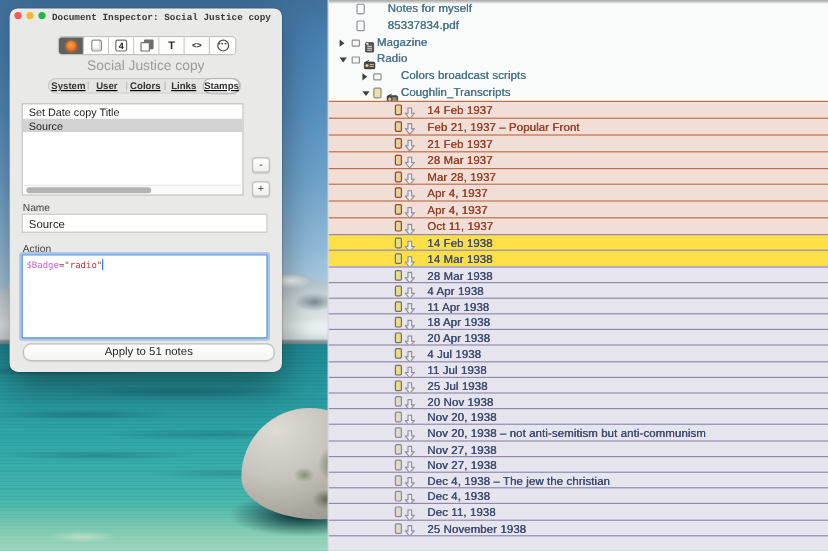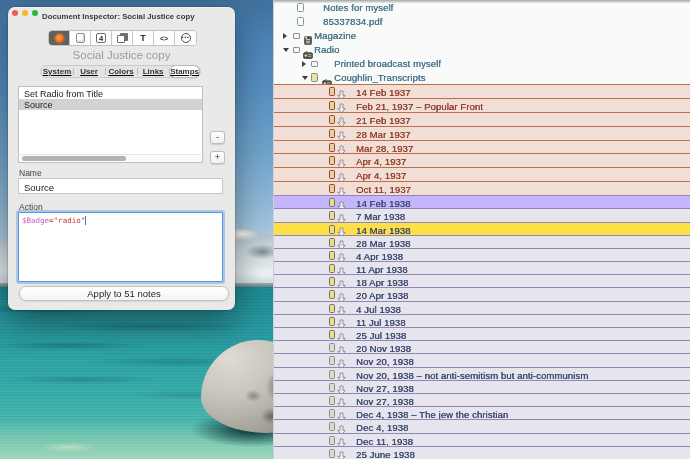--- a/index.html
+++ b/index.html
@@ -77,21 +77,21 @@
   .datenote { position:absolute; top:2px; width:6px; height:9px; border-radius:1.5px; border:1px solid #777; }
   .datearrow { position:absolute; top:1.5px; }
   .topstrip { position:absolute; left:0; top:0; width:100%; height:3px; background:linear-gradient(180deg,#a6a6a6 0%, #cccccc 55%, #ededed 100%); }
 
   
   .win { position:absolute; left:8px; top:7px; width:227px; height:303px; background:#e9e9e7; border-radius:7px;
     box-shadow:0 1px 0 rgba(255,255,255,.4) inset, 0 12px 34px rgba(0,0,0,.42), 0 0 0 0.5px rgba(0,0,0,.22); }
   .titlebar { position:relative; height:19px; }
   .lights { position:absolute; left:3.5px; top:3px; display:flex; gap:4px; }
   .light { width:6px; height:6px; border-radius:50%; }
-  .title { position:absolute; left:34px; right:8px; top:4.5px; font-size:7.8px; font-weight:bold; color:#3a3a3a; white-space:nowrap; }
+  .title { position:absolute; left:34px; right:8px; top:4.5px; text-align:center; font-size:7.8px; font-weight:bold; color:#3a3a3a; white-space:nowrap;font-family:Liberation Mono, monospace; }
 
   .toolbar { position:absolute; left:40px; top:23px; display:flex; border:1px solid #c2c2c2; border-radius:4px; overflow:hidden; background:#fff; }
   .seg { width:21px; height:14px; display:flex; align-items:center; justify-content:center; border-right:1px solid #c6c6c6; background:#fdfdfd; }
   .seg:last-child { border-right:none; }
   .seg.sel { background:#606060; }
   .blob { width:9px; height:9px; border-radius:50%; background:radial-gradient(circle at 45% 40%, #f6a340 0%, #ef7d28 45%, #cf4a16 80%, #a63a10 100%); box-shadow:0 0 2px 0.5px rgba(240,130,40,.6); }
   .ic-page { width:9px; height:10px; border:1px solid #8f8f8f; border-radius:2px; background:#fff; box-shadow:inset -1.5px -1.5px 0 rgba(0,0,0,.14); }
   .ic-txt { font-size:9px; font-weight:bold; color:#2d2d2d; line-height:1; }
   .ic4 { width:10px; height:10px; border:1px solid #6e6e6e; border-radius:2px; background:#fff; font-size:7.5px; font-weight:bold; color:#222; display:flex; align-items:center; justify-content:center; }
   .ic-pages { position:relative; width:11px; height:10px; }
@@ -173,21 +173,21 @@
               <rect x="0.5" y="1.7" width="9" height="5.8" rx="1.3" fill="#4a4a46" stroke="#30302c" stroke-width="0.6"></rect>
               <circle cx="2.8" cy="4.6" r="1.3" fill="#d9cf9a"></circle>
               <rect x="5" y="3.3" width="3.5" height="0.8" fill="#cfc490"></rect>
               <rect x="5" y="4.9" width="3.5" height="0.8" fill="#cfc490"></rect>
             </svg></span>
           <span class="lbl" style="left:40px;color:#4a7488">Radio</span>
         </div>
         <div class="row h-plain">
           <span class="tri closed" style="left:28px"></span>
           <span class="sq" style="left:37px"></span>
-          <span class="lbl" style="left:60px;color:#4a7488">Printed broadcast myself</span>
+          <span class="lbl" style="left:60px;color:#4a7488">Colors broadcast scripts</span>
         </div>
         <div class="row h-plain">
           <span class="tri open" style="left:28px"></span>
           <span class="noteic" style="left:37px;background:#e9e2a6;border-color:#8a8a80"></span>
           <span class="glyph" style="left:48px"><svg width="10" height="8" viewBox="0 0 10 8">
               <path d="M1.5 2 L4.5 0.3" stroke="#30302c" stroke-width="0.8" fill="none"></path>
               <rect x="0.5" y="1.7" width="9" height="5.8" rx="1.3" fill="#4a4a46" stroke="#30302c" stroke-width="0.6"></rect>
               <circle cx="2.8" cy="4.6" r="1.3" fill="#d9cf9a"></circle>
               <rect x="5" y="3.3" width="3.5" height="0.8" fill="#cfc490"></rect>
               <rect x="5" y="4.9" width="3.5" height="0.8" fill="#cfc490"></rect>
@@ -243,34 +243,27 @@
             </svg></span>
           <span class="lbl" style="left:82px;color:#93412a">Apr 4, 1937</span>
         </div>
         <div class="row h-orange" style="background: rgb(241, 223, 215); border-top: 1px solid rgb(189, 110, 74);">
           <span class="datenote" style="left:55px;border-color:#9e3f2a;background:#e3d49c"></span>
           <span class="datearrow" style="left:63px"><svg width="9" height="11" viewBox="0 0 9 11">
               <path d="M3 1 h3 v4.4 h2.2 L4.5 10 L0.8 5.4 H3 Z" fill="#ececf2" stroke="#8b8b95" stroke-width="0.9"></path>
             </svg></span>
           <span class="lbl" style="left:82px;color:#93412a">Oct 11, 1937</span>
         </div>
-        <div class="row h-purple" style="background: #c4b5fd; border-top: 1px solid rgb(145, 135, 178); padding-left: 48px;">
+        <div class="row h-purple" style="background: #fde047; border-top: 1px solid rgb(145, 135, 178); padding-left: 48px;">
           <span class="datenote" style="left:55px;border-color:#6f6f66;background:#e8dd88"></span>
           <span class="datearrow" style="left:63px"><svg width="9" height="11" viewBox="0 0 9 11">
               <path d="M3 1 h3 v4.4 h2.2 L4.5 10 L0.8 5.4 H3 Z" fill="#ececf2" stroke="#8b8b95" stroke-width="0.9"></path>
             </svg></span>
           <span class="lbl" style="left:82px;color:#3c4a70">14 Feb 1938</span>
         </div>
-        <div class="row h-purple" style="background: rgb(230, 228, 236); border-top: 1px solid rgb(145, 135, 178);">
-          <span class="datenote" style="left:55px;border-color:#6f6f66;background:#e8dd88"></span>
-          <span class="datearrow" style="left:63px"><svg width="9" height="11" viewBox="0 0 9 11">
-              <path d="M3 1 h3 v4.4 h2.2 L4.5 10 L0.8 5.4 H3 Z" fill="#ececf2" stroke="#8b8b95" stroke-width="0.9"></path>
-            </svg></span>
-          <span class="lbl" style="left:82px;color:#3c4a70">7 Mar 1938</span>
-        </div>
         <div class="row h-purple" style="background: #fde047; border-top: 1px solid rgb(145, 135, 178);">
           <span class="datenote" style="left:55px;border-color:#6f6f66;background:#e8dd88"></span>
           <span class="datearrow" style="left:63px"><svg width="9" height="11" viewBox="0 0 9 11">
               <path d="M3 1 h3 v4.4 h2.2 L4.5 10 L0.8 5.4 H3 Z" fill="#ececf2" stroke="#8b8b95" stroke-width="0.9"></path>
             </svg></span>
           <span class="lbl" style="left:82px;color:#3c4a70">14 Mar 1938</span>
         </div>
         <div class="row h-purple" style="background: rgb(230, 228, 236); border-top: 1px solid rgb(145, 135, 178);">
           <span class="datenote" style="left:55px;border-color:#6f6f66;background:#e8dd88"></span>
           <span class="datearrow" style="left:63px"><svg width="9" height="11" viewBox="0 0 9 11">
@@ -381,21 +374,21 @@
           <span class="datearrow" style="left:63px"><svg width="9" height="11" viewBox="0 0 9 11">
               <path d="M3 1 h3 v4.4 h2.2 L4.5 10 L0.8 5.4 H3 Z" fill="#ececf2" stroke="#8b8b95" stroke-width="0.9"></path>
             </svg></span>
           <span class="lbl" style="left:82px;color:#3c4a70">Dec 11, 1938</span>
         </div>
         <div class="row h-purple" style="background: rgb(230, 228, 236); border-top: 1px solid rgb(145, 135, 178);">
           <span class="datenote" style="left:55px;border-color:#8a8a8a;background:#dedbce"></span>
           <span class="datearrow" style="left:63px"><svg width="9" height="11" viewBox="0 0 9 11">
               <path d="M3 1 h3 v4.4 h2.2 L4.5 10 L0.8 5.4 H3 Z" fill="#ececf2" stroke="#8b8b95" stroke-width="0.9"></path>
             </svg></span>
-          <span class="lbl" style="left:82px;color:#3c4a70">25 June 1938</span>
+          <span class="lbl" style="left:82px;color:#3c4a70">25 November 1938</span>
         </div>
         <div class="row h-purple" style="background: rgb(230, 228, 236); border-top: 1px solid rgb(145, 135, 178);"></div>
       </div>
     <div class="topstrip"></div>
   </div>
 
   <div class="win">
     <div class="titlebar">
       <div class="lights">
         <div class="light" style="background:#f25c54"></div>
@@ -436,21 +429,21 @@
 
     <div class="tabbar">
       <div class="tab">System</div>
       <div class="tab">User</div>
       <div class="tab">Colors</div>
       <div class="tab">Links</div>
       <div class="tab sel">Stamps</div>
     </div>
 
     <div class="listbox">
-      <div class="lrow">Set Radio from Title</div>
+      <div class="lrow">Set Date copy Title</div>
       <div class="lrow sel">Source</div>
       <div class="hscroll">
           <div class="hthumb"></div>
         </div>
     </div>
 
     <div class="btn-sm minus">-</div>
     <div class="btn-sm plus">+</div>
 
     <div class="flabel name-label">Name</div>

